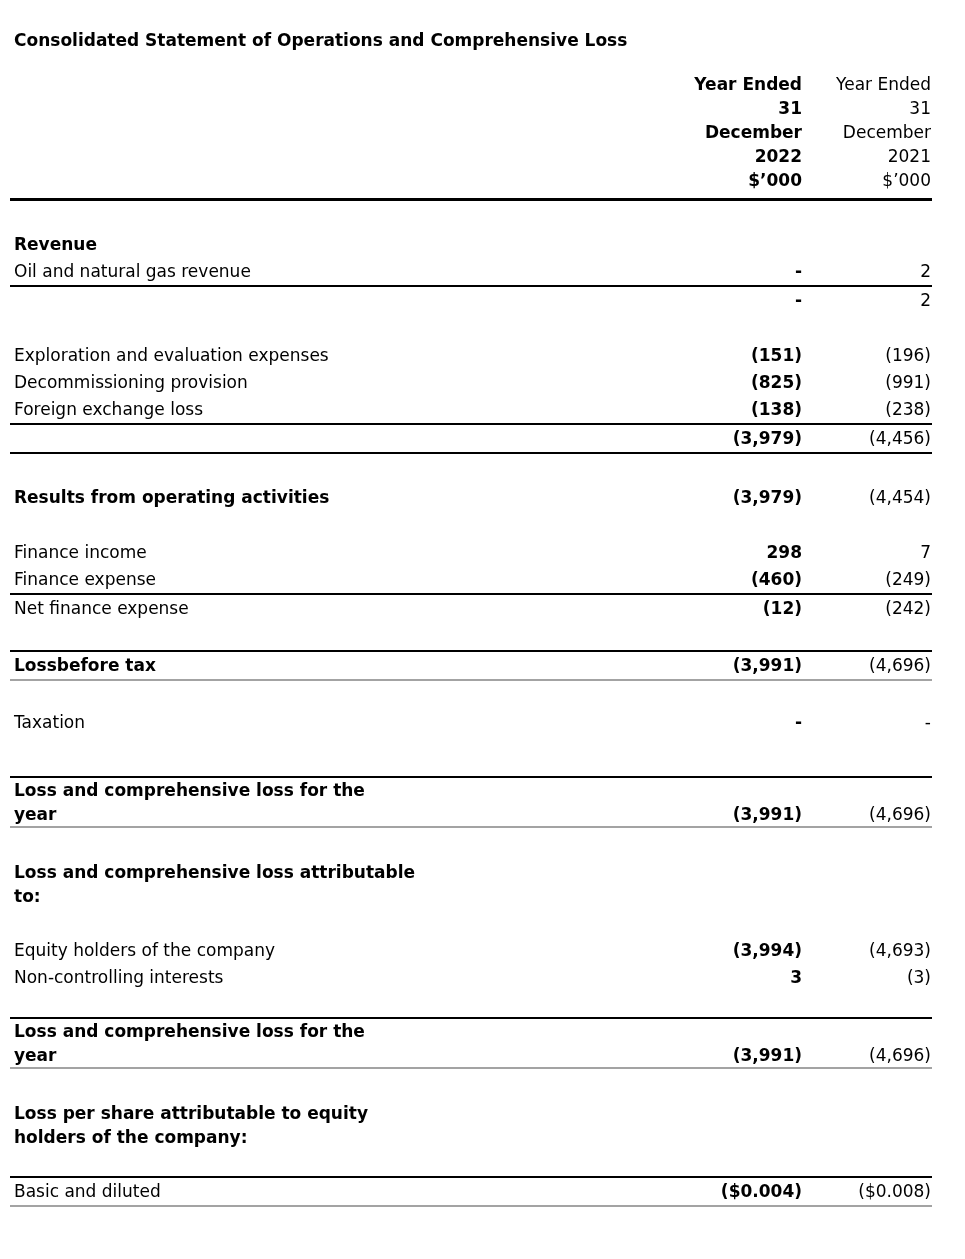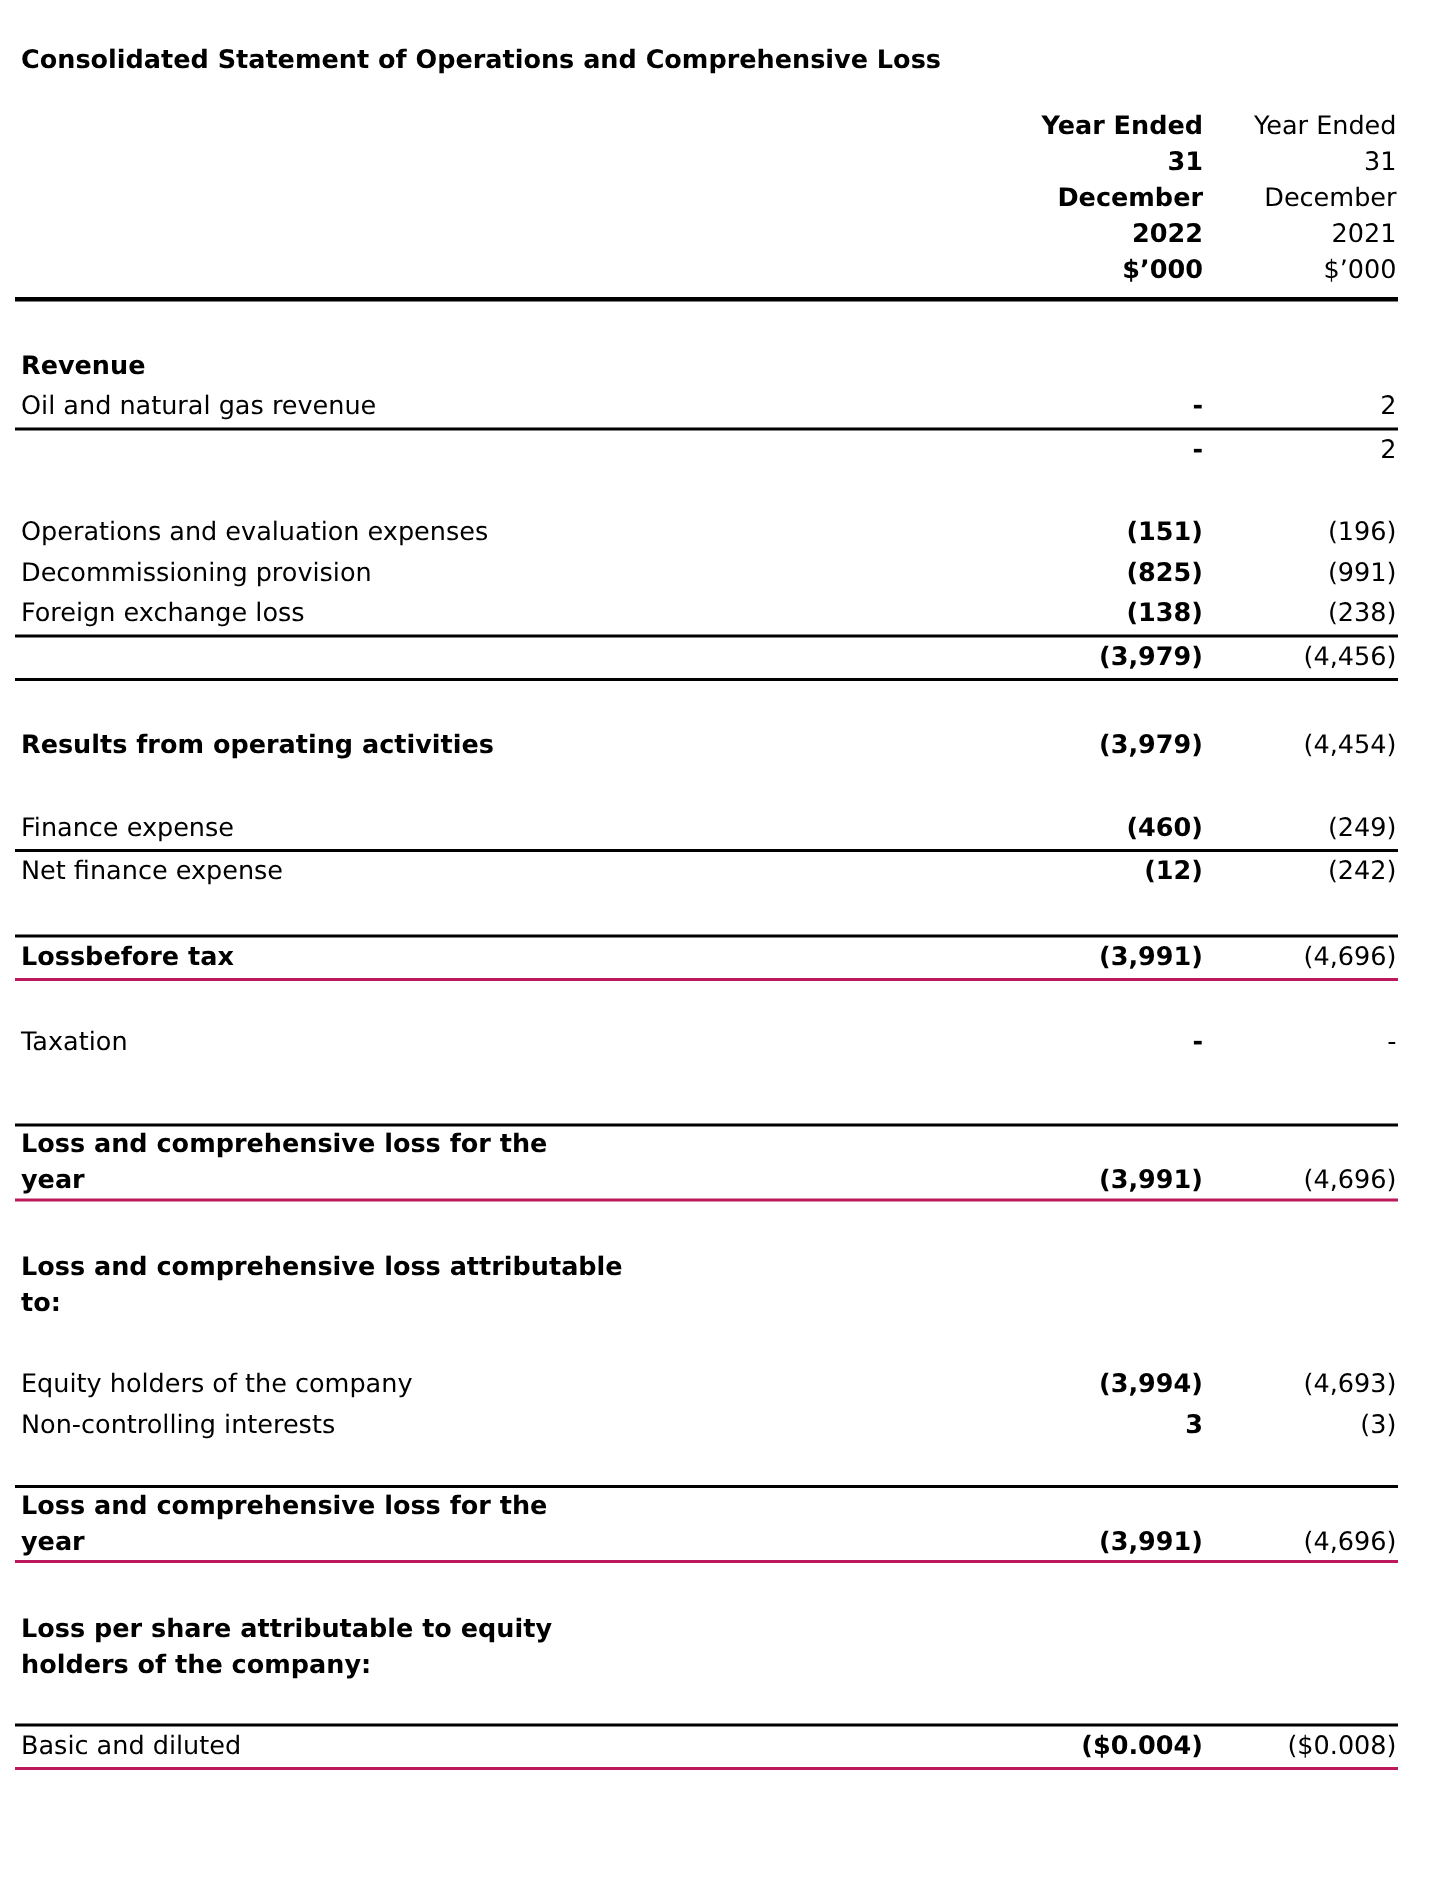--- a/index.html
+++ b/index.html
@@ -62,21 +62,21 @@
   }
   tbody td { line-height: 27px; }
 
   tr.section td.label { font-weight: bold; }
   tr.total td.label   { font-weight: bold; }
   tr.note td.label    { font-weight: bold; }
 
   tr.wrap td { line-height: 24px; }
 
   tr.b-bottom td { border-bottom: 2px solid #000; }
-  tr.b-both td   { border-top: 2px solid #000; border-bottom: 2px solid #be185d; }
+  tr.b-both td   { border-top: 2px solid #000; border-bottom: 2px solid #a3a3a3; }
 
   tr.spacer td { line-height: 0; font-size: 0; }
 </style>
 </head>
 <body>
 
 <div class="page">
   <div class="doc-title">Consolidated Statement of Operations and Comprehensive Loss</div>
 
   <table class="statement">
@@ -116,21 +116,21 @@
         </tr>
         <tr class="item">
           <td class="label"></td>
           <td class="v2022">-</td>
           <td class="v2021">2</td>
         </tr>
         <tr class="spacer">
           <td colspan="3" style="height: 28px;"></td>
         </tr>
         <tr class="item">
-          <td class="label">Operations and evaluation expenses</td>
+          <td class="label">Exploration and evaluation expenses</td>
           <td class="v2022">(151)</td>
           <td class="v2021">(196)</td>
         </tr>
         <tr class="item">
           <td class="label">Decommissioning provision</td>
           <td class="v2022">(825)</td>
           <td class="v2021">(991)</td>
         </tr>
         <tr class="item b-bottom">
           <td class="label">Foreign exchange loss</td>
@@ -145,20 +145,25 @@
         <tr class="spacer">
           <td colspan="3" style="height: 30px;"></td>
         </tr>
         <tr class="total">
           <td class="label">Results from operating activities</td>
           <td class="v2022">(3,979)</td>
           <td class="v2021">(4,454)</td>
         </tr>
         <tr class="spacer">
           <td colspan="3" style="height: 28px;"></td>
+        </tr>
+        <tr class="item">
+          <td class="label">Finance income</td>
+          <td class="v2022">298</td>
+          <td class="v2021">7</td>
         </tr>
         <tr class="item b-bottom">
           <td class="label">Finance expense</td>
           <td class="v2022">(460)</td>
           <td class="v2021">(249)</td>
         </tr>
         <tr class="item">
           <td class="label">Net finance expense</td>
           <td class="v2022">(12)</td>
           <td class="v2021">(242)</td>

